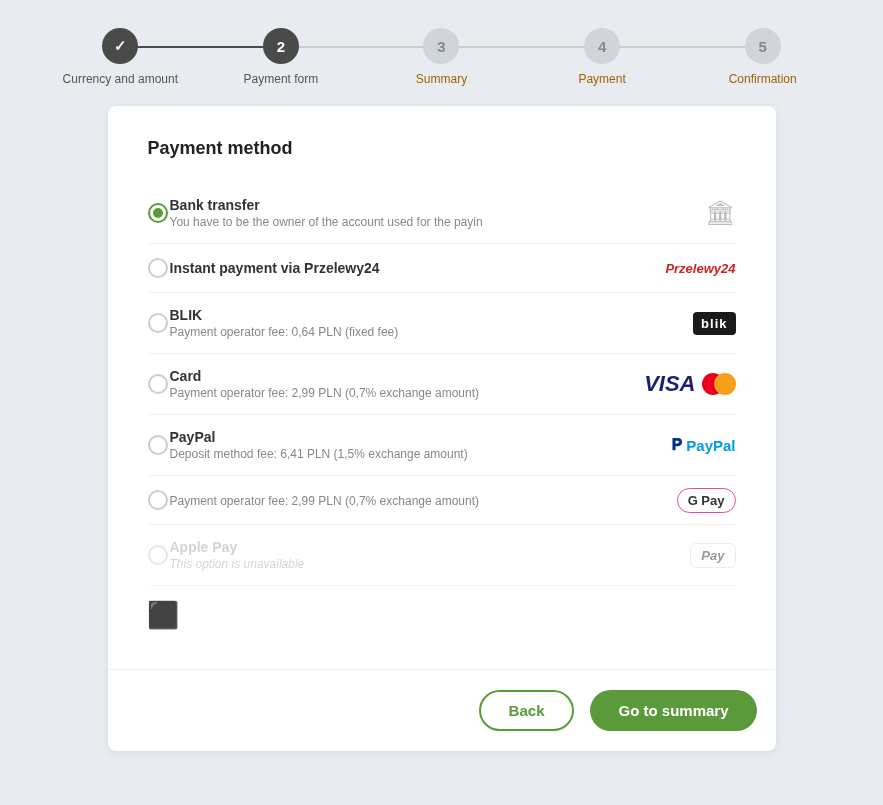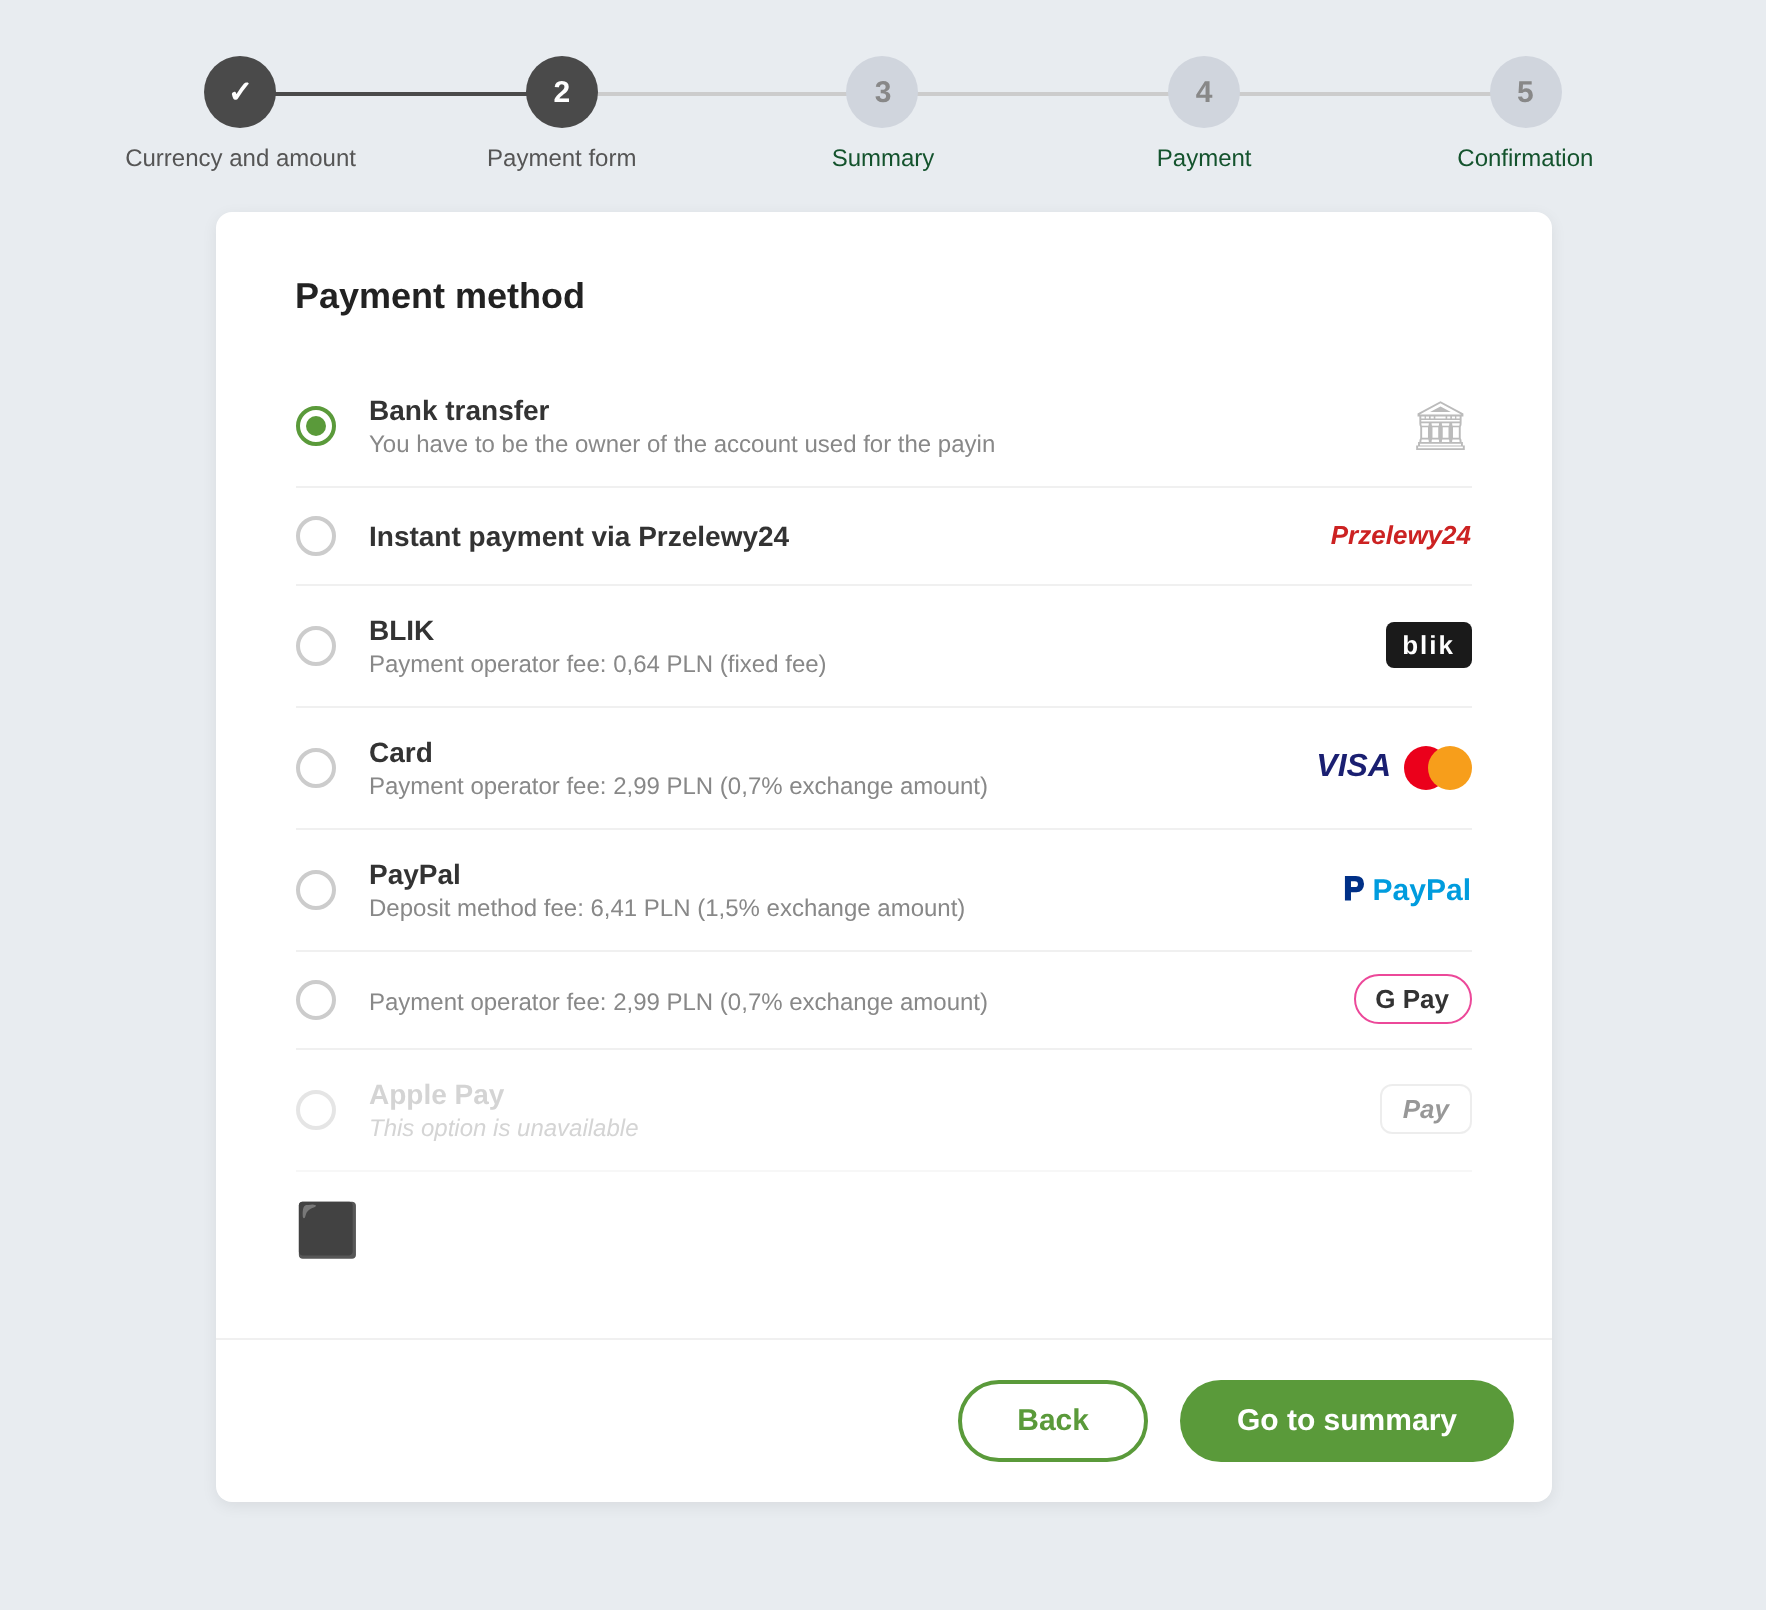--- a/index.html
+++ b/index.html
@@ -72,21 +72,21 @@
       background: #d0d5dd;
       color: #888;
     }
     .stepper-label {
       font-size: 12px;
       color: #555;
       text-align: center;
       white-space: nowrap;
     }
     .stepper-step.inactive .stepper-label {
-      color: #14532d;
+      color: #a16207;
     }
 
     
     .card {
       background: white;
       border-radius: 8px;
       width: 668px;
       padding: 0;
       box-shadow: 0 2px 8px rgba(0,0,0,0.07);
       margin-bottom: 40px;
@@ -113,21 +113,21 @@
     .payment-option:last-child {
       border-bottom: none;
     }
     .payment-option.disabled {
       opacity: 0.5;
       cursor: default;
     }
     .option-left {
       display: flex;
       align-items: center;
-      gap: 17px;
+      gap: 2px;
     }
     .radio-btn {
       width: 20px;
       height: 20px;
       border-radius: 50%;
       border: 2px solid #ccc;
       display: flex;
       align-items: center;
       justify-content: center;
       flex-shrink: 0;
@@ -180,21 +180,21 @@
       padding: 4px 8px;
       border-radius: 4px;
       letter-spacing: 1px;
     }
     .logo-card {
       display: flex;
       gap: 6px;
       align-items: center;
     }
     .visa-text {
-      font-size: 16px;
+      font-size: 22px;
       font-weight: 900;
       color: #1a1f71;
       font-style: italic;
       margin-left: 10px;
     }
     .mc-icon {
       display: flex;
       align-items: center;
     }
     .mc-circle-left {

